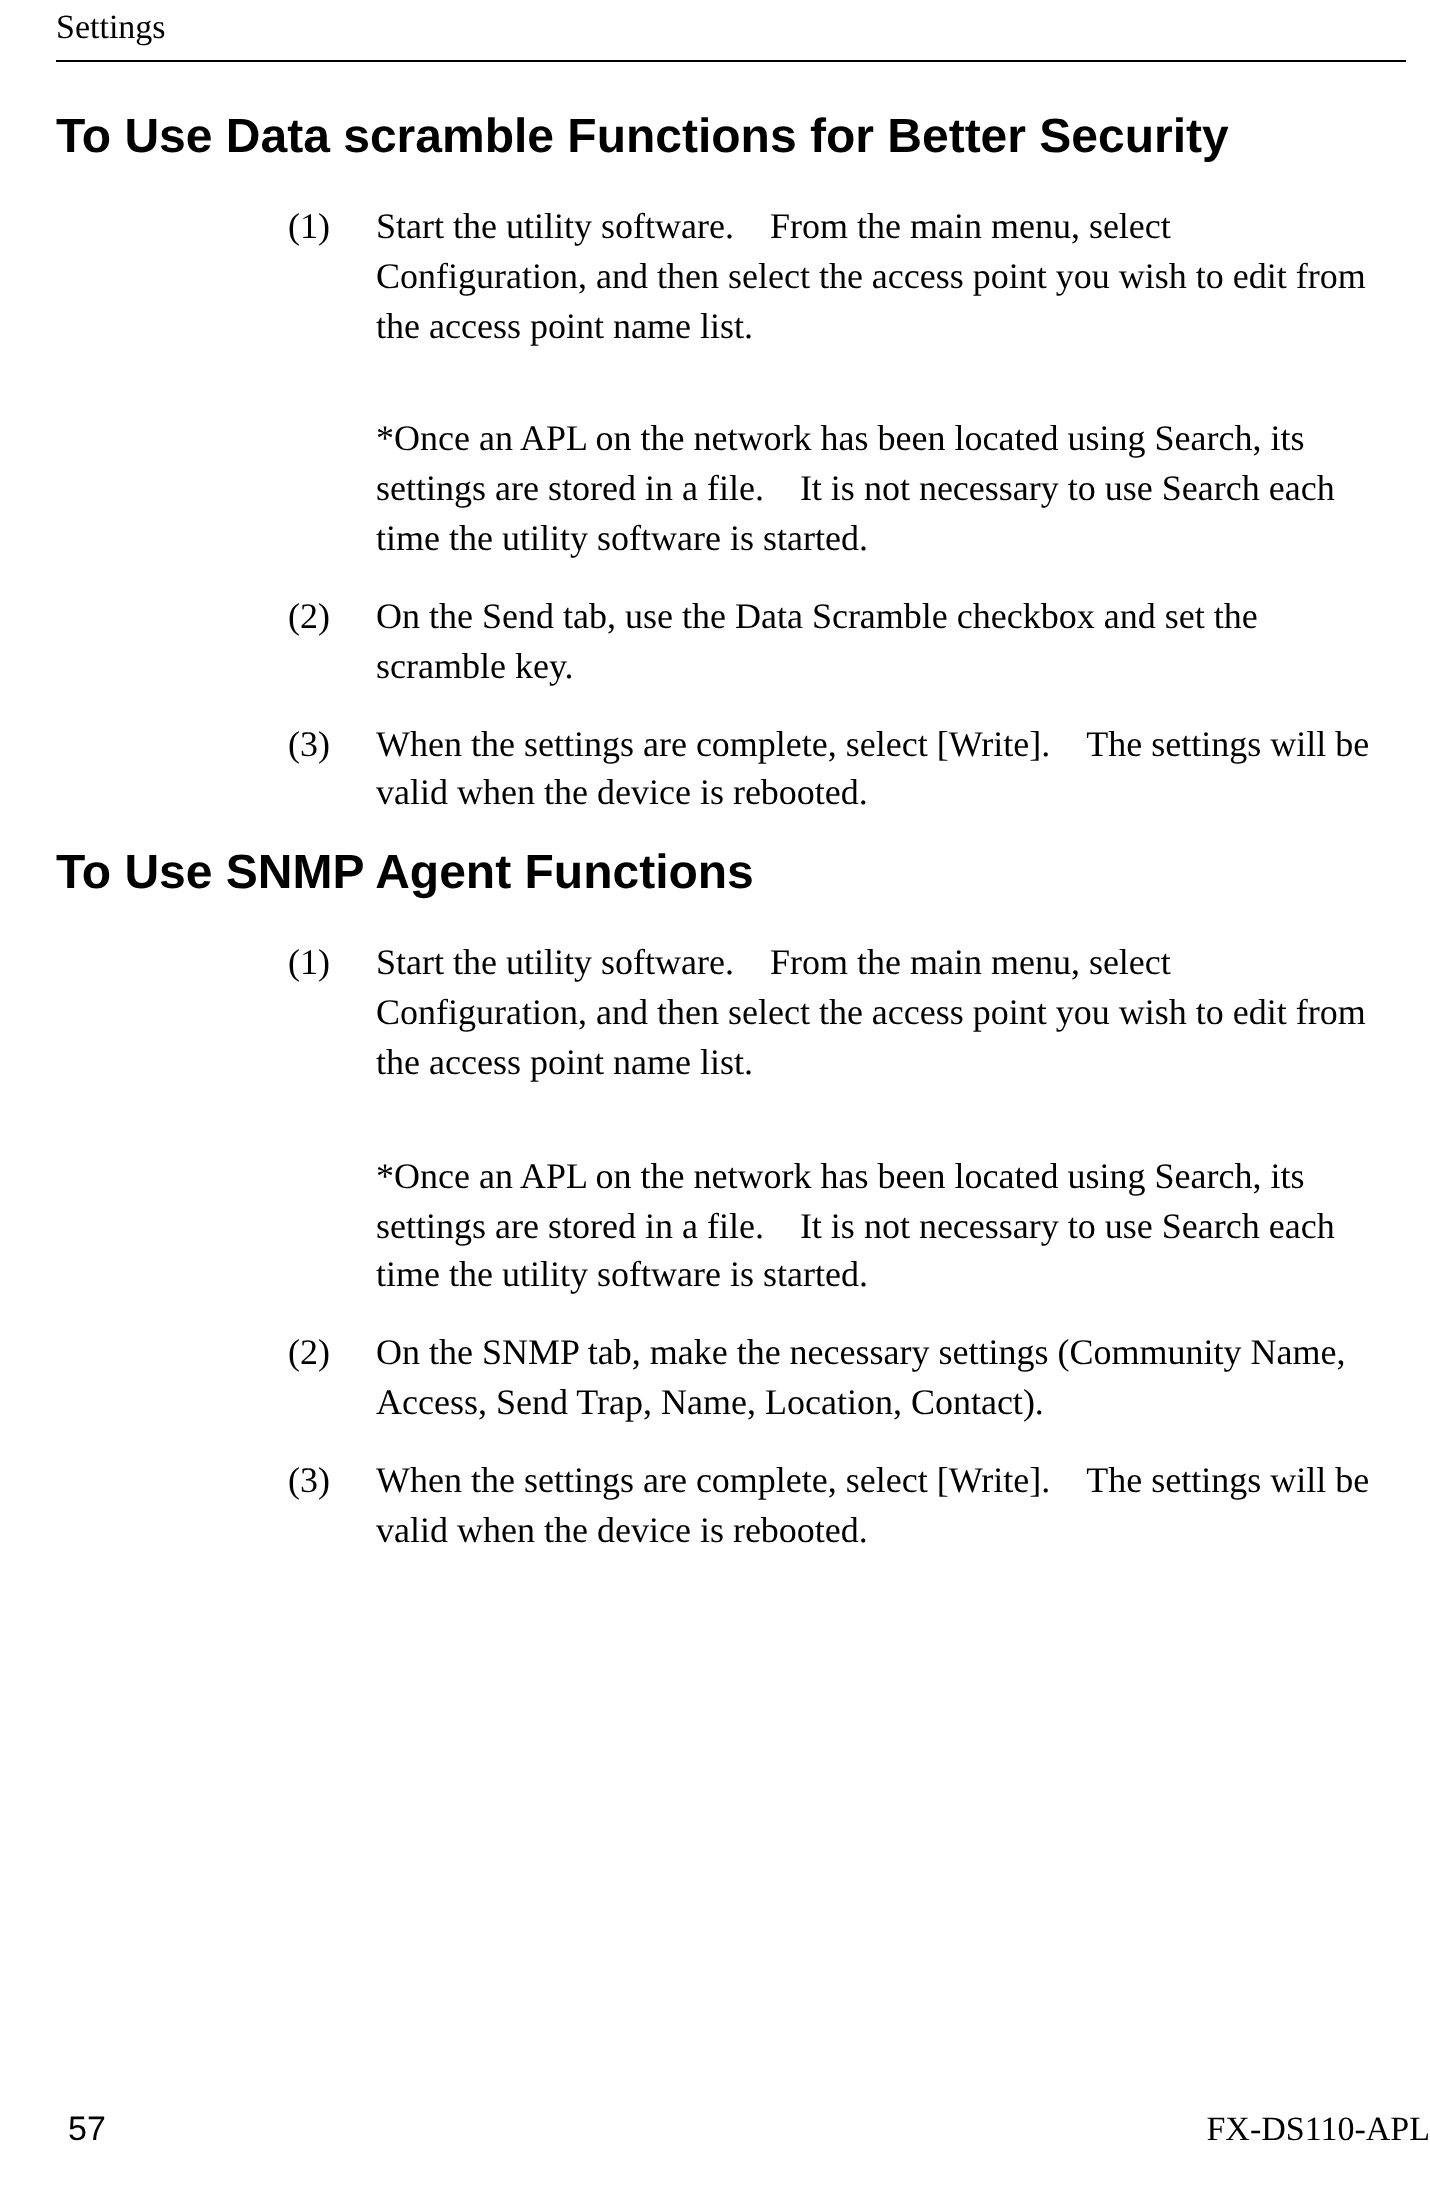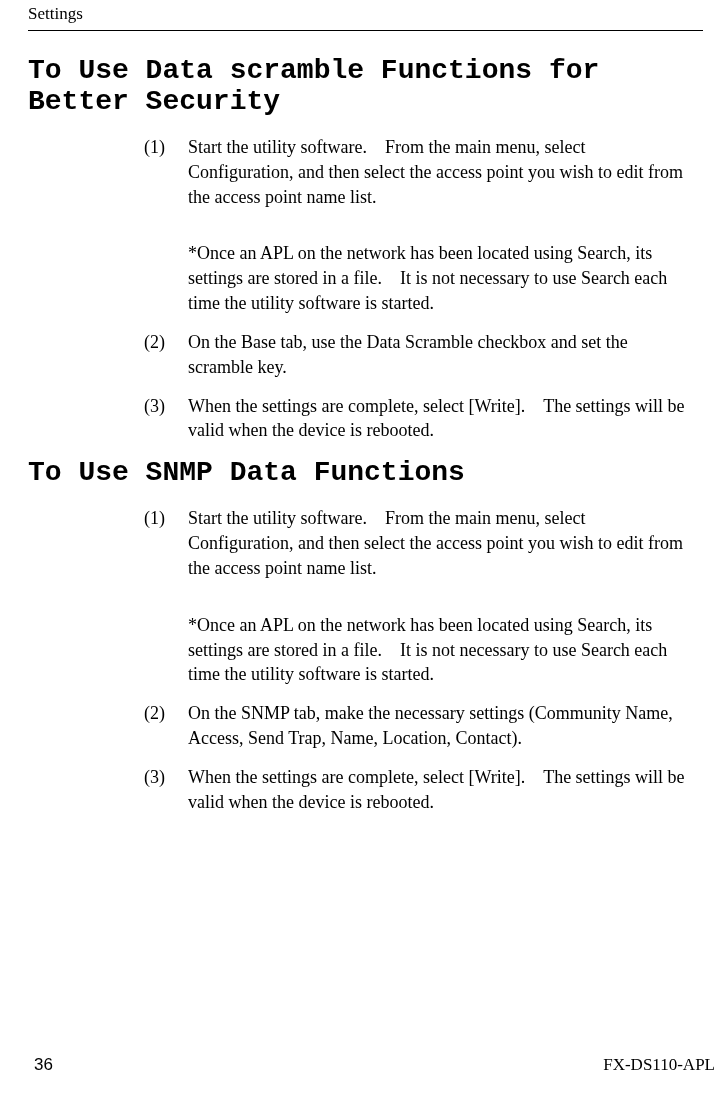--- a/index.html
+++ b/index.html
@@ -29,23 +29,23 @@
       font-family: "Times New Roman", Times, serif;
       margin-bottom: 4px;
     }
     .header-rule {
       border: none;
       border-top: 1.5px solid #000;
       margin-bottom: 24px;
       margin-top: 6px;
     }
     h1.section-title {
-      font-size: 28px;
+      font-size: 24px;
       font-weight: bold;
-      font-family: Liberation Mono, monospace;
+      font-family: Liberation Sans, sans-serif;
       margin-bottom: 18px;
       margin-top: 2px;
       letter-spacing: 0px;
     }
     .section-body {
       padding-left: 116px;
       padding-right: 8px;
     }
     .list-item {
       display: flex;
@@ -102,31 +102,31 @@
 
     <div class="list-item">
       <div class="list-marker">(1)</div>
       <div class="list-content">Start the utility software. From the main menu, select Configuration, and then select the access point you wish to edit from the access point name list.</div>
     </div>
 
     <div class="note">*Once an APL on the network has been located using Search, its settings are stored in a file. It is not necessary to use Search each time the utility software is started.</div>
 
     <div class="list-item">
       <div class="list-marker">(2)</div>
-      <div class="list-content">On the Base tab, use the Data Scramble checkbox and set the scramble key.</div>
+      <div class="list-content">On the Send tab, use the Data Scramble checkbox and set the scramble key.</div>
     </div>
 
     <div class="list-item">
       <div class="list-marker">(3)</div>
       <div class="list-content">When the settings are complete, select [Write]. The settings will be valid when the device is rebooted.</div>
     </div>
 
   </div>
 
-  <h1 class="section-title">To Use SNMP Data Functions</h1>
+  <h1 class="section-title">To Use SNMP Agent Functions</h1>
 
   <div class="section-body">
 
     <div class="list-item">
       <div class="list-marker">(1)</div>
       <div class="list-content">Start the utility software. From the main menu, select Configuration, and then select the access point you wish to edit from the access point name list.</div>
     </div>
 
     <div class="note">*Once an APL on the network has been located using Search, its settings are stored in a file. It is not necessary to use Search each time the utility software is started.</div>
 
@@ -136,17 +136,17 @@
     </div>
 
     <div class="list-item">
       <div class="list-marker">(3)</div>
       <div class="list-content">When the settings are complete, select [Write]. The settings will be valid when the device is rebooted.</div>
     </div>
 
   </div>
 
   <div class="footer">
-    <div class="page-number">36</div>
+    <div class="page-number">57</div>
     <div class="footer-center">FX-DS110-APL</div>
   </div>
 
 </div>
 
 </body></html>

